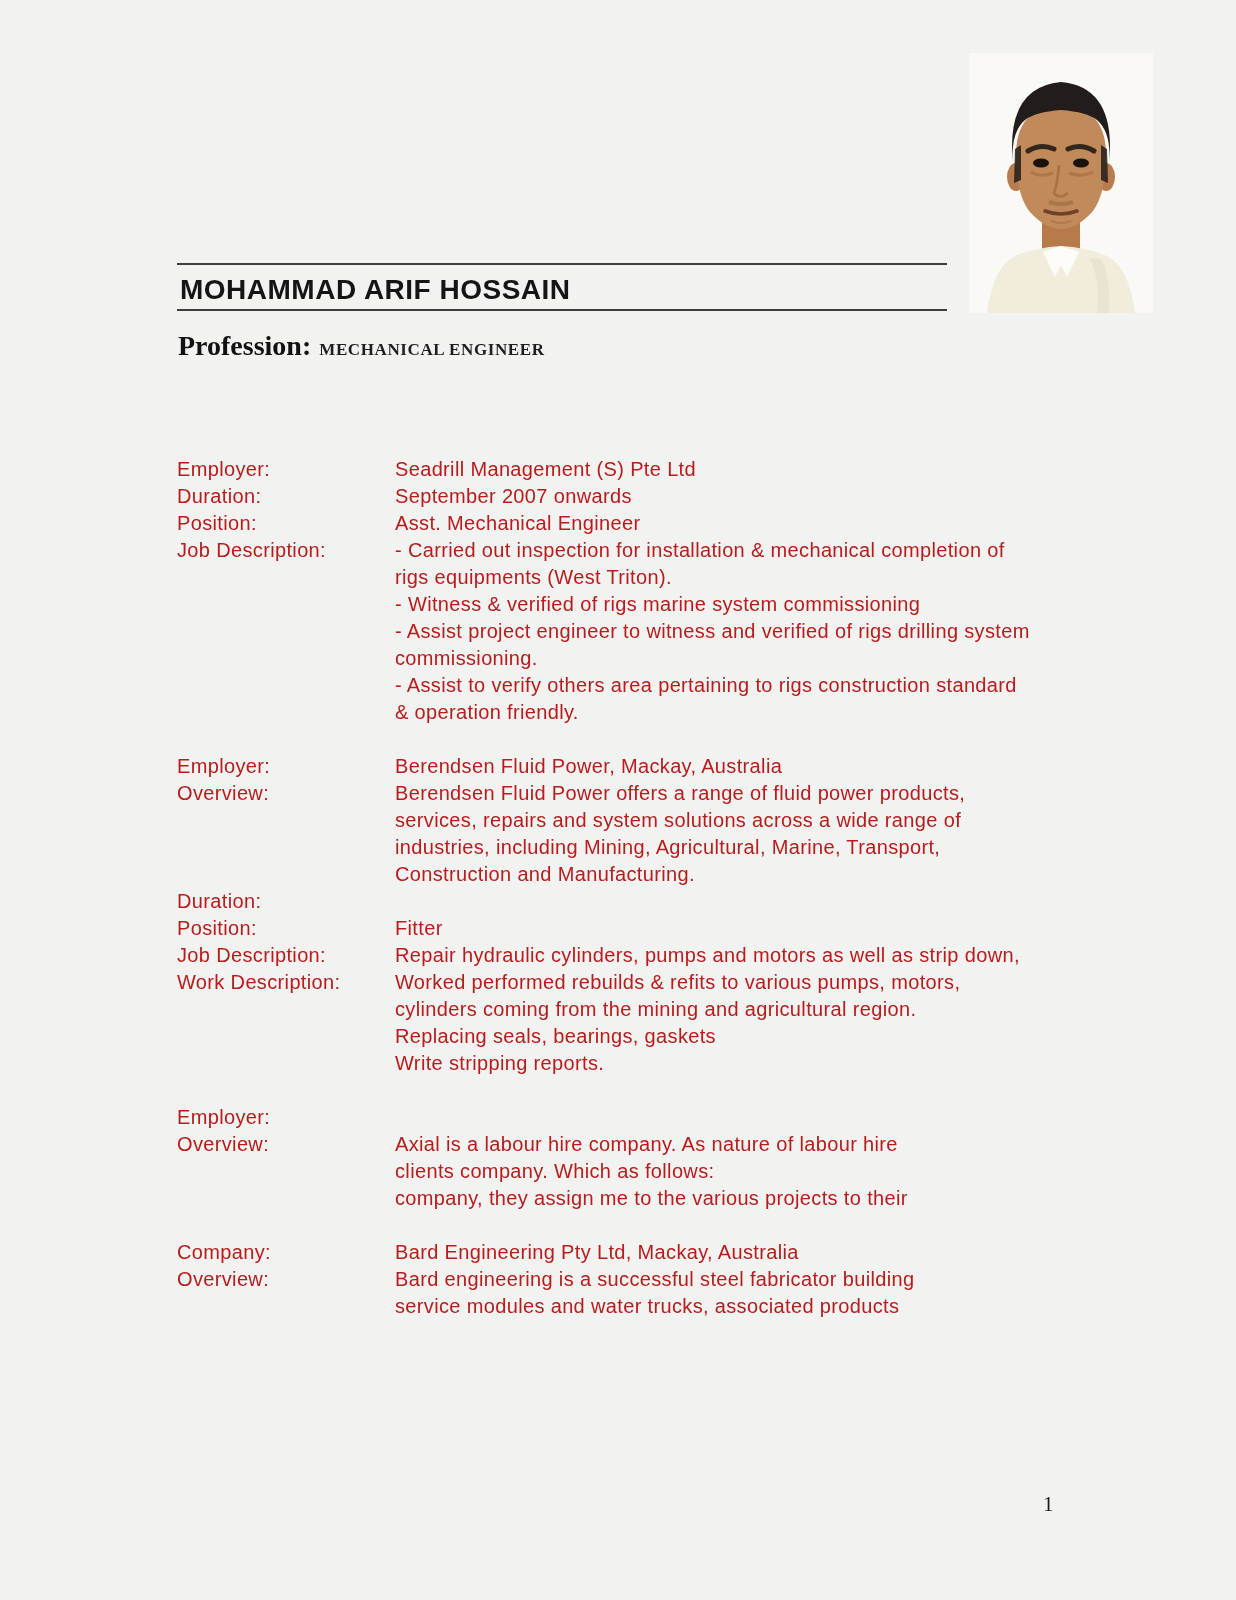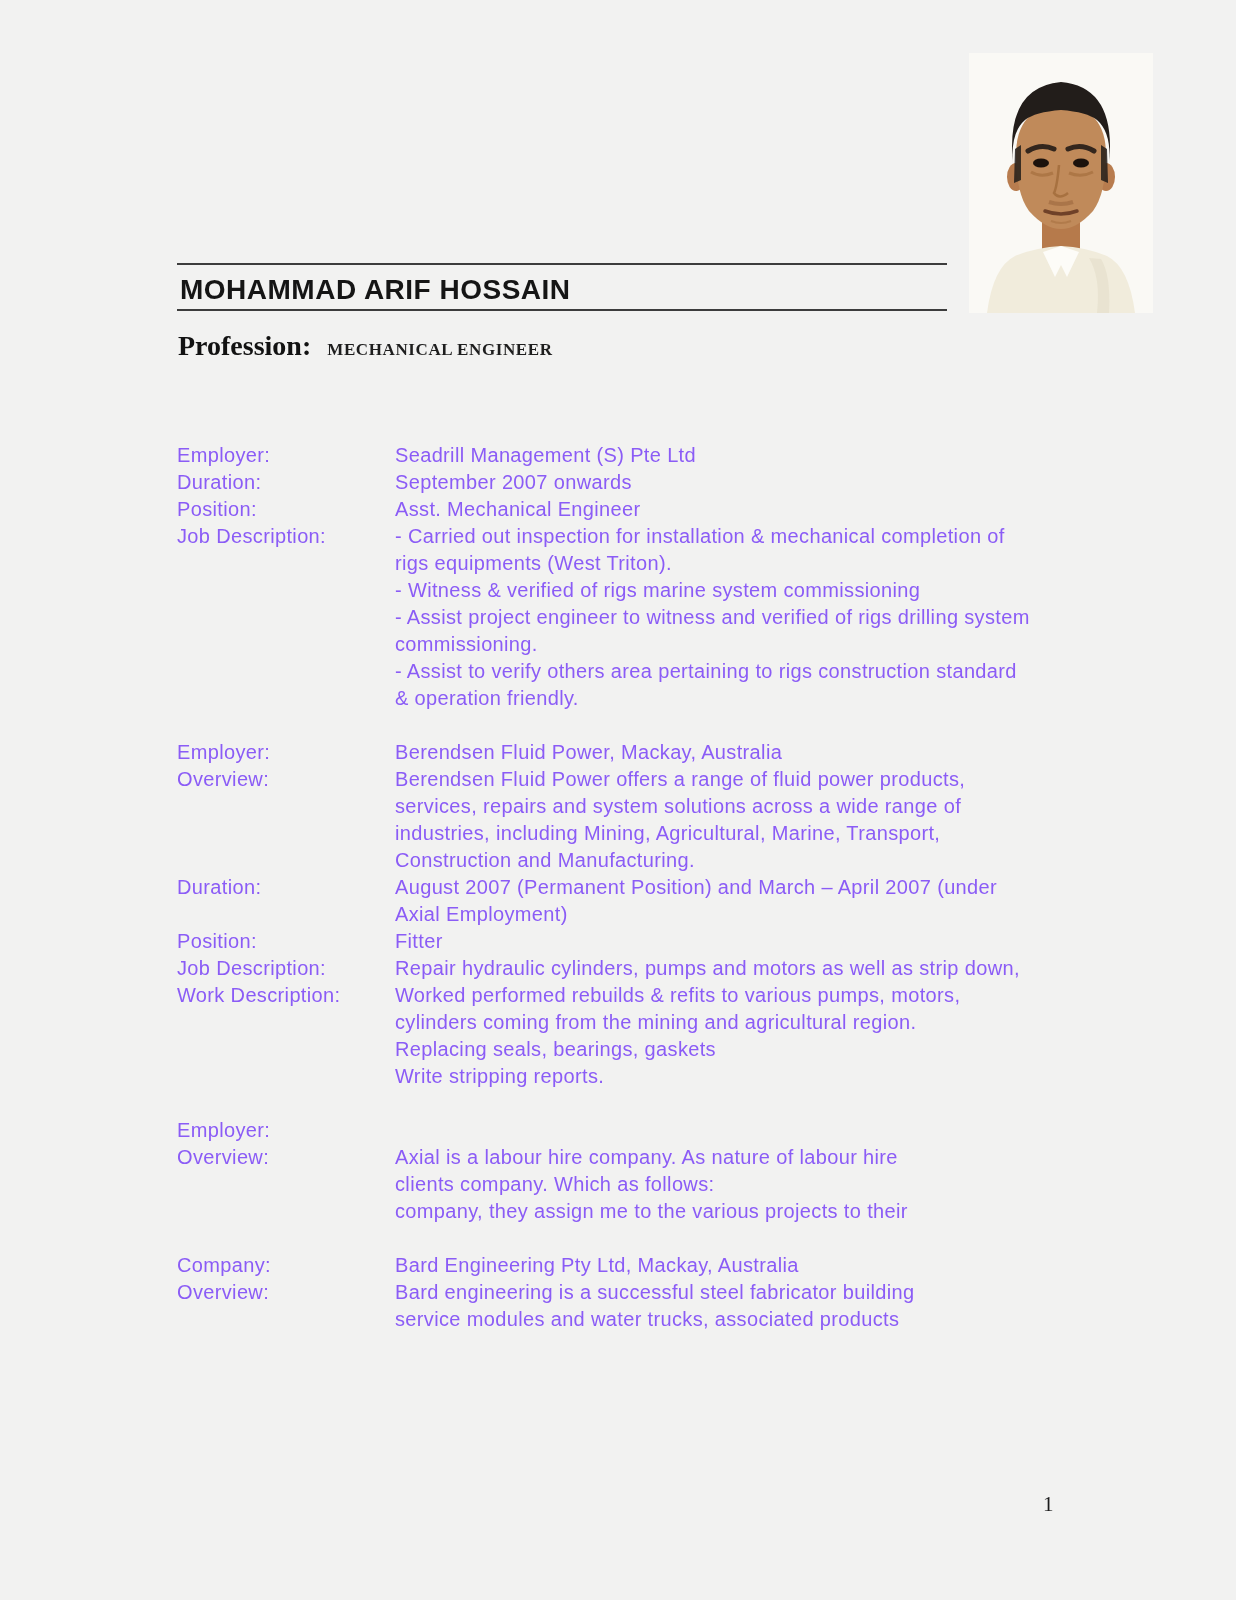--- a/index.html
+++ b/index.html
@@ -28,30 +28,30 @@
   .name {
     font-size:28px; font-weight:bold; color:#151515;
     letter-spacing:0.5px; line-height:34px;
     margin:8px 0 2px 3px;
     font-family:"Liberation Sans", sans-serif;
   }
 
   
   .profession {
     position:absolute; top:330px; left:178px;
-    display:flex; align-items:baseline; gap:16px;
+    display:flex; align-items:baseline; gap:8px;
     font-family:"Liberation Serif", serif;
   }
   .profession-label { font-size:28px; font-weight:bold; color:#121212; }
   .profession-value { font-size:17px; font-weight:bold; color:#1e1e1e; letter-spacing:0.6px; }
 
   
   .main {
-    position:absolute; top:442px; left:177px; width:980px;
-    color:#8b5cf6; font-size:20px; letter-spacing:0.35px;
+    position:absolute; top:456px; left:177px; width:980px;
+    color:#b91c1c; font-size:20px; letter-spacing:0.35px;
   }
   .section + .section { margin-top:27px; }
   .row { display:flex; align-items:flex-start; }
   .label { width:218px; flex:none; }
   .value { flex:1; min-width:0; }
   .tline { height:27px; line-height:27px; white-space:nowrap; }
 
   
   .page-number {
     position:absolute; top:1492px; left:1043px;
@@ -157,24 +157,20 @@
         <div class="label tline">Overview:</div>
         <div class="value">
           <div class="tline">Berendsen Fluid Power offers a range of fluid power products,</div>
           <div class="tline">services, repairs and system solutions across a wide range of</div>
           <div class="tline">industries, including Mining, Agricultural, Marine, Transport,</div>
           <div class="tline">Construction and Manufacturing.</div>
         </div>
       </div>
       <div class="row">
         <div class="label tline">Duration:</div>
-        <div class="value">
-          <div class="tline">August 2007 (Permanent Position) and March – April 2007 (under</div>
-          <div class="tline">Axial Employment)</div>
-        </div>
       </div>
       <div class="row">
         <div class="label tline">Position:</div>
         <div class="value">
           <div class="tline">Fitter</div>
         </div>
       </div>
       <div class="row">
         <div class="label tline">Job Description:</div>
         <div class="value">

